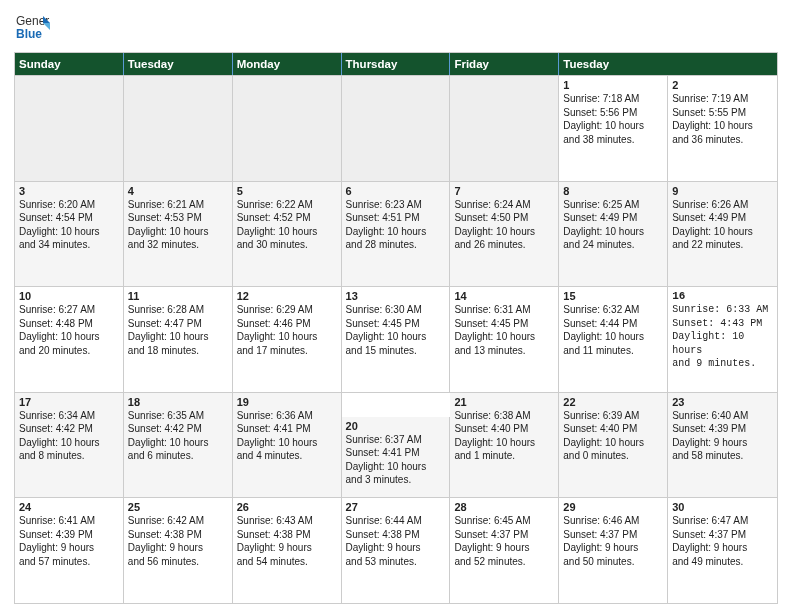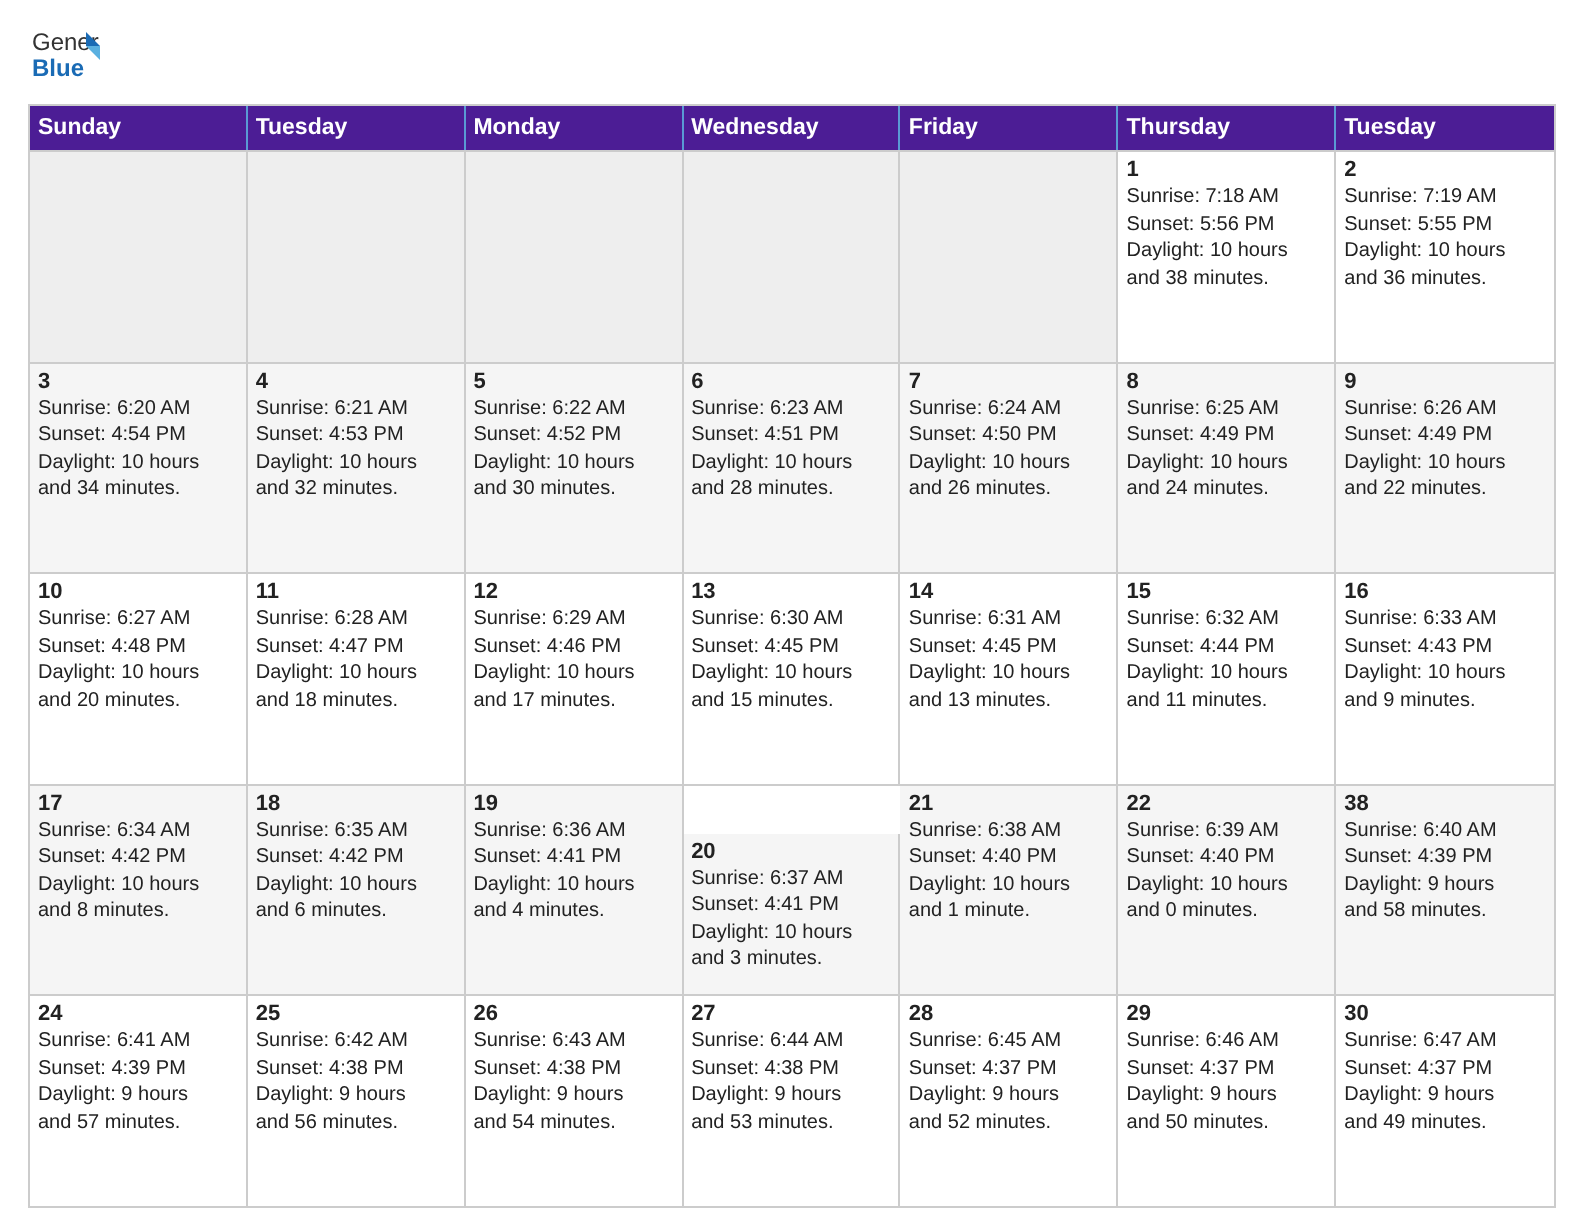--- a/index.html
+++ b/index.html
@@ -44,21 +44,21 @@
     }
     .calendar {
       flex: 1;
       display: flex;
       flex-direction: column;
       border: 1px solid #ccc;
     }
     .cal-header-row {
       display: grid;
       grid-template-columns: repeat(7, 1fr);
-      background: #4c1d95;
+      background: #14532d;
     }
     .cal-header-cell {
       color: #fff;
       font-size: 11.5px;
       font-weight: bold;
       padding: 5px 4px;
       text-align: left;
       border-right: 1px solid #5a9ad4;
     }
     .cal-header-cell:last-child { border-right: none; }
@@ -116,23 +116,22 @@
       <h2></h2>
     </div>
   </div>
 
   <div class="calendar">
     <div class="cal-header-row">
 
     <div class="cal-header-cell">Sunday</div>
         <div class="cal-header-cell">Tuesday</div>
         <div class="cal-header-cell">Monday</div>
-        <div class="cal-header-cell">Wednesday</div>
+        <div class="cal-header-cell">Thursday</div>
         <div class="cal-header-cell">Friday</div>
-        <div class="cal-header-cell">Thursday</div>
         <div class="cal-header-cell">Tuesday</div>
       </div>
     <div class="cal-body">
 
     <div class="cal-row">
           <div class="cal-cell empty" style="background: rgb(238, 238, 238);"></div>
           <div class="cal-cell empty" style="background: rgb(238, 238, 238);"></div>
           <div class="cal-cell empty" style="background: rgb(238, 238, 238);"></div>
           <div class="cal-cell empty" style="background: rgb(238, 238, 238);"></div>
           <div class="cal-cell empty" style="background: rgb(238, 238, 238);"></div>
@@ -238,21 +237,21 @@
 Daylight: 10 hours
 and 13 minutes.</div>
           </div>
           <div class="cal-cell" style="background: rgb(255, 255, 255);">
             <span class="day-num">15</span>
             <div class="day-info" style="white-space: pre-line;">Sunrise: 6:32 AM
 Sunset: 4:44 PM
 Daylight: 10 hours
 and 11 minutes.</div>
           </div>
-          <div class="cal-cell" style="background: rgb(255, 255, 255);">
+          <div class="cal-cell" style="background: rgb(255, 255, 255); font-family: Liberation Mono, monospace;">
             <span class="day-num">16</span>
             <div class="day-info" style="white-space: pre-line;">Sunrise: 6:33 AM
 Sunset: 4:43 PM
 Daylight: 10 hours
 and 9 minutes.</div>
           </div>
         </div>
         <div class="cal-row">
           <div class="cal-cell shaded" style="background: rgb(245, 245, 245);">
             <span class="day-num">17</span>
@@ -290,21 +289,21 @@
 and 1 minute.</div>
           </div>
           <div class="cal-cell shaded" style="background: rgb(245, 245, 245);">
             <span class="day-num">22</span>
             <div class="day-info" style="white-space: pre-line;">Sunrise: 6:39 AM
 Sunset: 4:40 PM
 Daylight: 10 hours
 and 0 minutes.</div>
           </div>
           <div class="cal-cell shaded" style="background: rgb(245, 245, 245);">
-            <span class="day-num">38</span>
+            <span class="day-num">23</span>
             <div class="day-info" style="white-space: pre-line;">Sunrise: 6:40 AM
 Sunset: 4:39 PM
 Daylight: 9 hours
 and 58 minutes.</div>
           </div>
         </div>
         <div class="cal-row">
           <div class="cal-cell" style="background: rgb(255, 255, 255);">
             <span class="day-num">24</span>
             <div class="day-info" style="white-space: pre-line;">Sunrise: 6:41 AM

